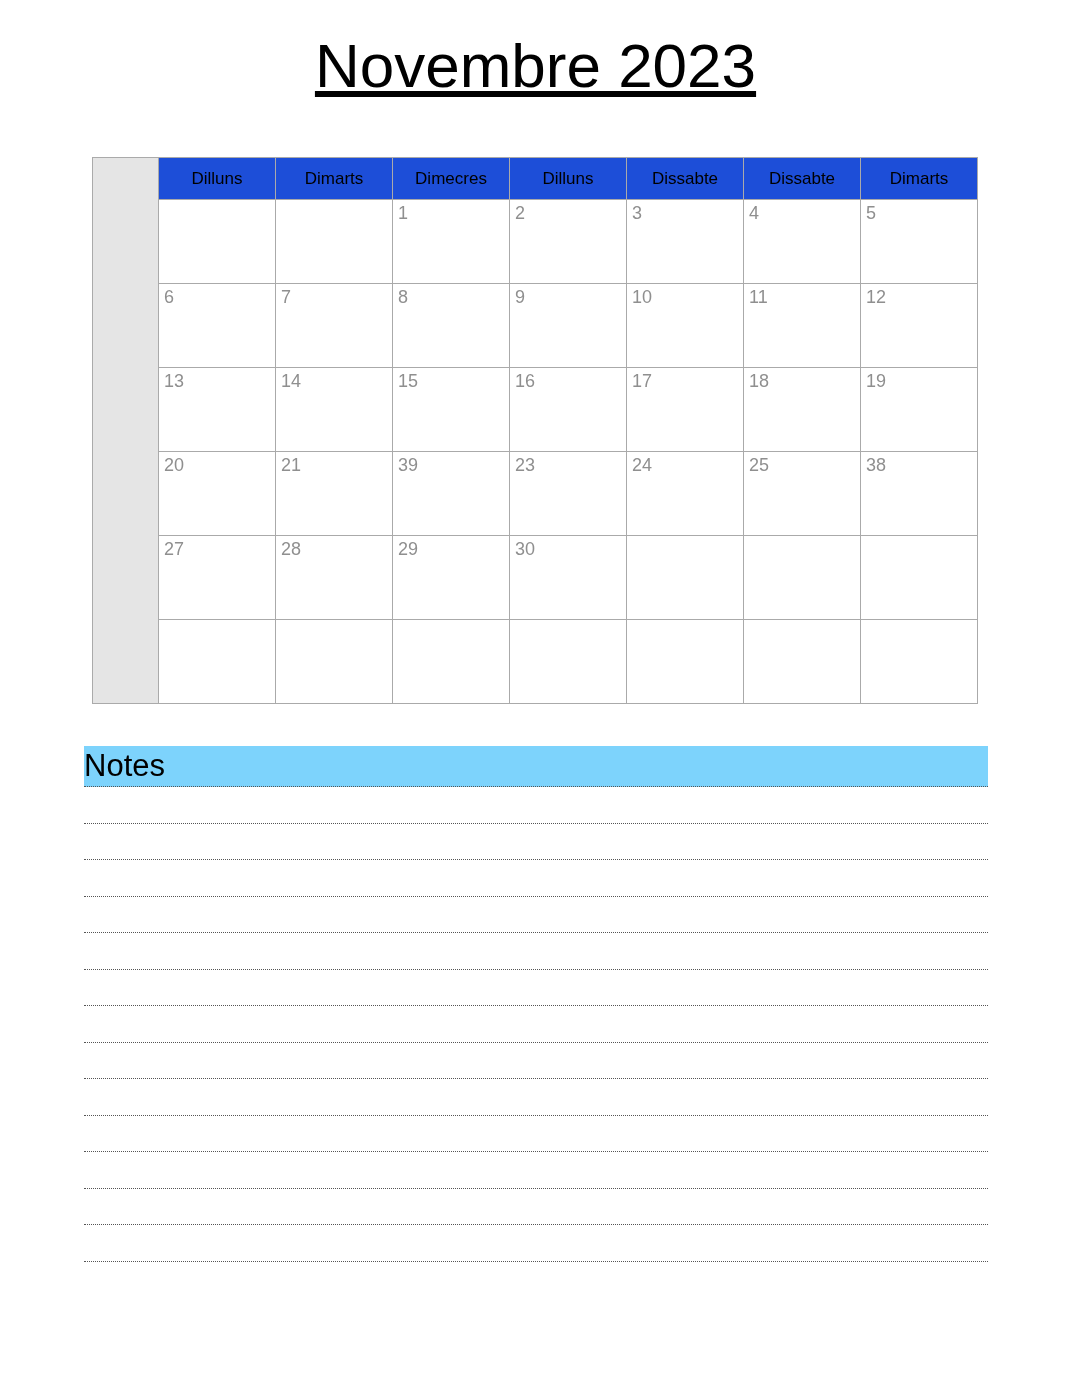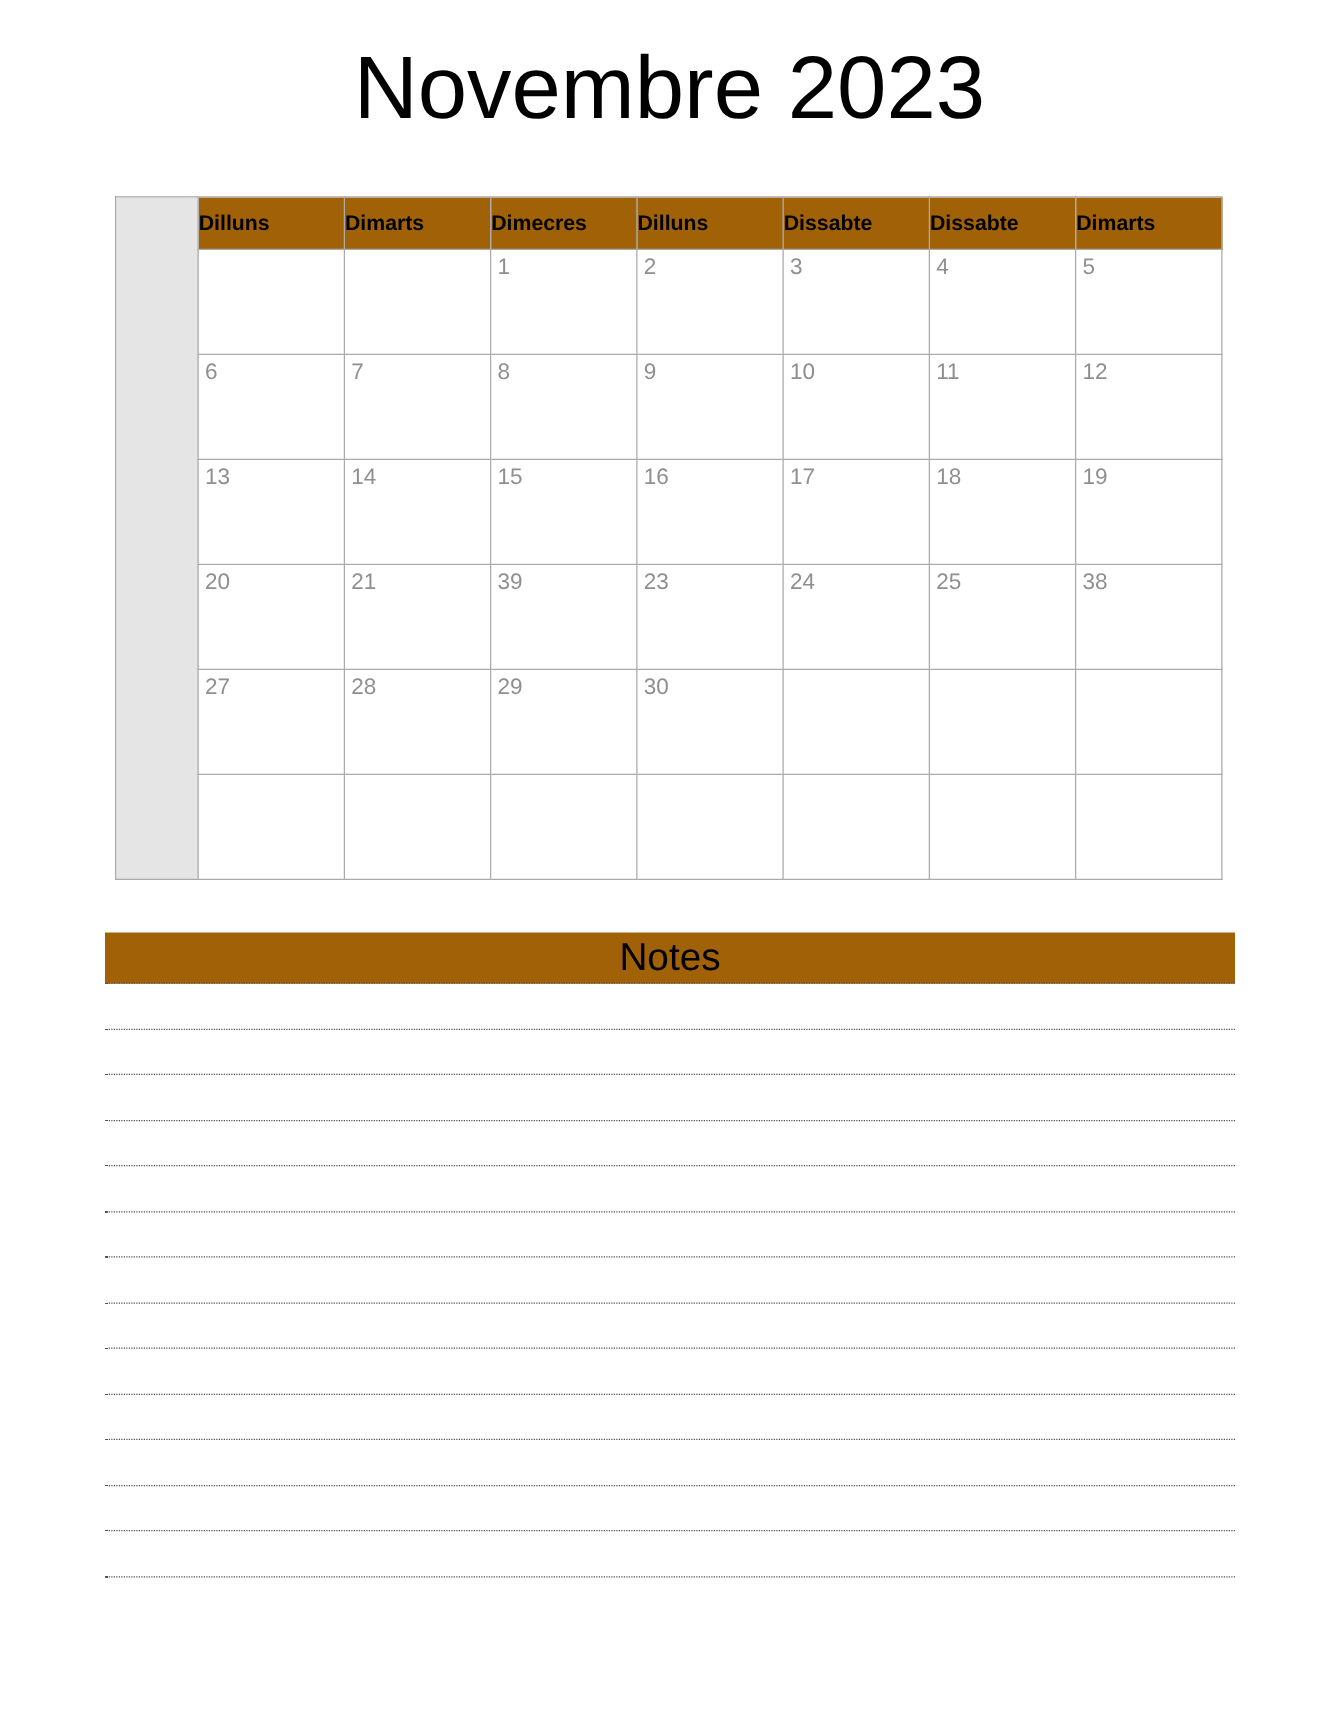--- a/index.html
+++ b/index.html
@@ -15,51 +15,52 @@
     background: #ffffff;
     overflow: hidden;
   }
   .title {
     position: absolute;
     top: 35px;
     left: 0;
     width: 100%;
     margin: 0;
     text-align: center;
-    font-size: 71px;
+    font-size: 62px;
     font-weight: 400;
     line-height: 1;
     color: #000000;
     white-space: nowrap;
+    text-decoration: underline;
   }
   table.calendar {
     position: absolute;
     left: 92px;
     top: 157px;
     border-collapse: collapse;
     table-layout: fixed;
   }
   table.calendar col.gutter-col { width: 66px; }
   table.calendar col.day-col { width: 117px; }
   table.calendar th,
   table.calendar td {
     border: 1px solid #aaaaaa;
     padding: 0;
     box-sizing: border-box;
   }
   table.calendar td.gutter {
     background: #e5e5e5;
   }
   table.calendar th.weekday {
-    background: #a16207;
+    background: #1d4ed8;
     height: 42px;
     font-size: 17px;
-    font-weight: 700;
-    color: #000000;
-    text-align: left;
+    font-weight: 400;
+    color: #000000;
+    text-align: center;
     vertical-align: middle;
   }
   table.calendar td.day {
     height: 84px;
     background: #ffffff;
     vertical-align: top;
     text-align: left;
     font-size: 18px;
     color: #8f8f8f;
     padding: 3px 0 0 5px;
@@ -74,23 +75,23 @@
     color: #000000;
   }
   .notes-section {
     position: absolute;
     left: 84px;
     top: 746px;
     width: 904px;
   }
   .notes-header {
     height: 40px;
-    background: #a16207;
+    background: #7dd3fc;
     border-bottom: 1px dotted #555555;
-    text-align: center;
+    text-align: left;
   }
   .notes-title {
     font-size: 31px;
     line-height: 40px;
     color: #000000;
   }
   .note-line {
     height: 35.5px;
     border-bottom: 1px dotted #555555;
   }

